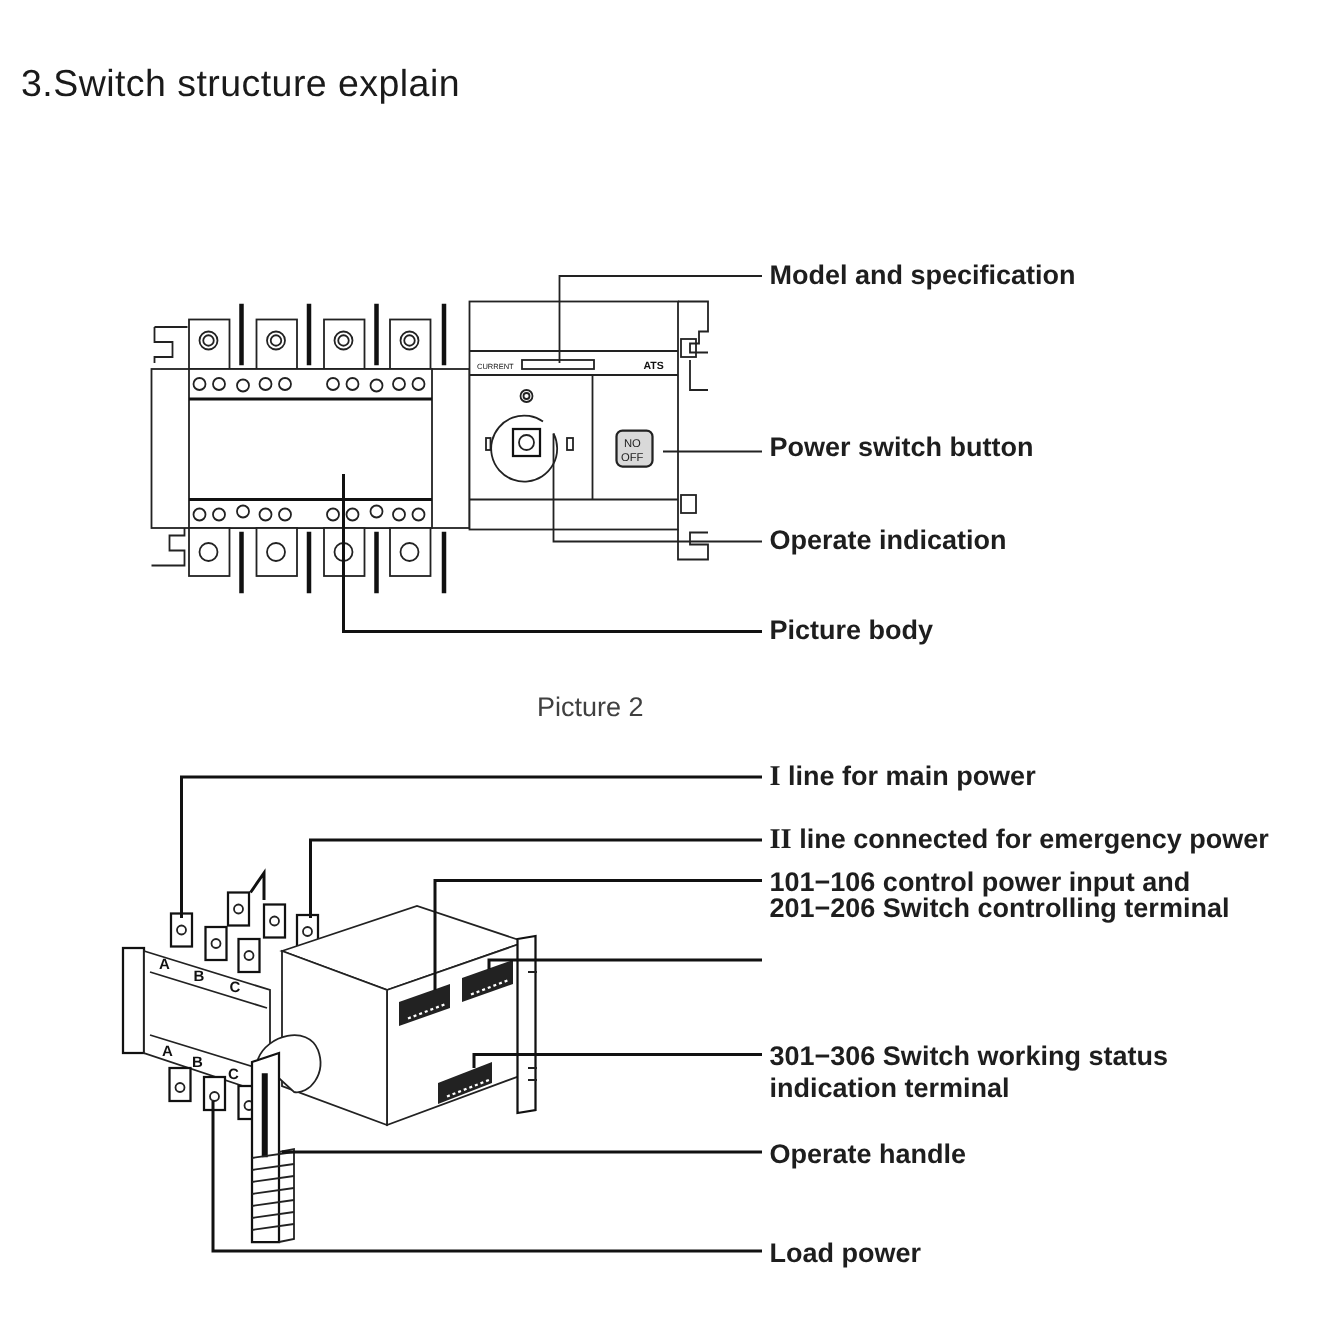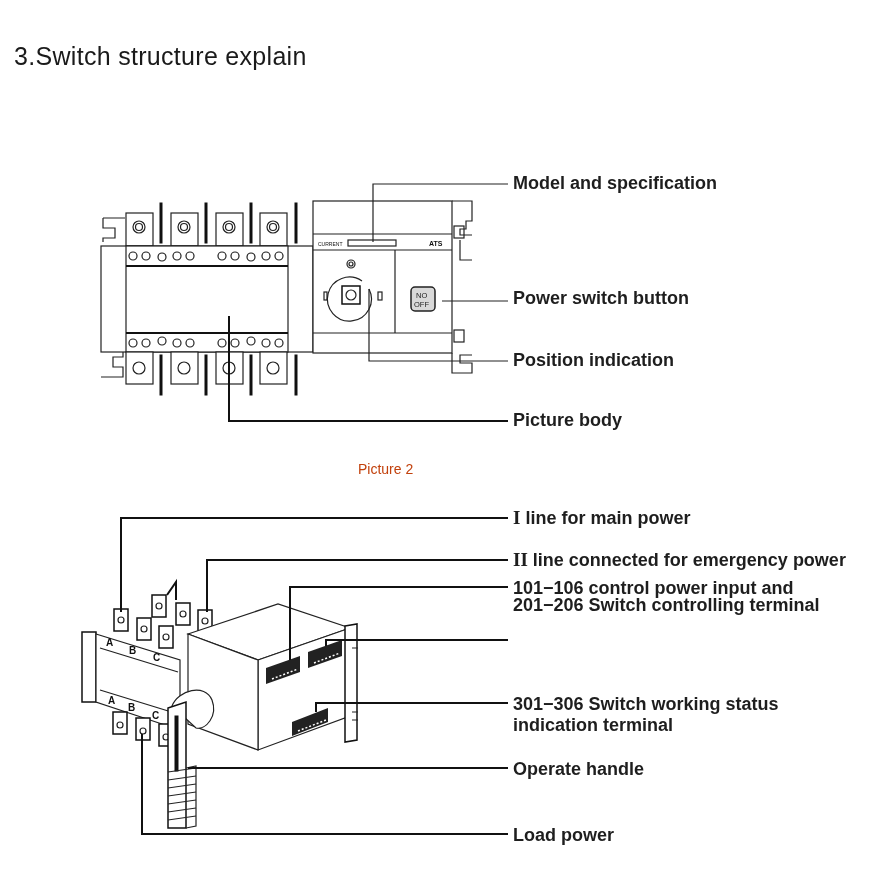--- a/index.html
+++ b/index.html
@@ -1,20 +1,20 @@
 <!DOCTYPE html>
 <html><head>
 <meta charset="utf-8">
 <style>
   html, body { margin:0; padding:0; background:#ffffff; }
   body { width:889px; height:889px; position:relative; overflow:hidden; font-family:"Liberation Sans", sans-serif; color:#1a1a1a; }
   .title { position:absolute; left:14px; top:42px; font-size:25px; letter-spacing:0.3px; color:#1a1a1a; white-space:nowrap; }
   .label { position:absolute; left:513px; font-size:18px; color:#1e1e1e; white-space:nowrap; line-height:21px;font-weight:bold; }
   .label .roman { font-family:"Liberation Serif", serif; font-size:19px; }
-  .caption { position:absolute; left:358px; top:461px; font-size:14px; color:#c2410c; }
+  .caption { position:absolute; left:358px; top:461px; font-size:18px; color:#404040; }
   svg { position:absolute; left:0; top:0; }
   .ln { stroke:#111; stroke-width:2; fill:none; }
   .thin { stroke:#222; stroke-width:1.2; fill:none; }
   .dev { stroke:#222; stroke-width:1.2; fill:#fff; }
   .devd { stroke:#111; stroke-width:1.5; fill:#fff; }
   .blk { fill:#111; stroke:#111; }
 </style>
 </head>
 <body>
 
@@ -197,21 +197,21 @@
   <path class="ln" d="M207 612 V560 H508"></path>
   <path class="ln" d="M290 660 V587 H508"></path>
   <path class="ln" d="M326 646 V640 H508"></path>
   <path class="ln" d="M316 712 V703 H508"></path>
   <path class="ln" d="M188 768 H508"></path>
   <path class="ln" d="M142 734 V834 H508"></path>
 </svg>
 
 <div class="label" style="top:173px">Model and specification</div>
 <div class="label" style="top:288px">Power switch button</div>
-<div class="label" style="top:350px">Position indication</div>
+<div class="label" style="top:350px">Operate indication</div>
 <div class="label" style="top:410px">Picture body</div>
 
 <div class="caption">Picture 2</div>
 
 <div class="label" style="top:507px"><span class="roman">I</span><span> line for main power</span></div>
 <div class="label" style="top:549px"><span class="roman">II</span><span> line connected for emergency power</span></div>
 <div class="label" style="top:578px">
     <div>101−106 control power input and</div>
   </div>
 <div class="label" style="top:595px">201−206 Switch controlling terminal</div>

